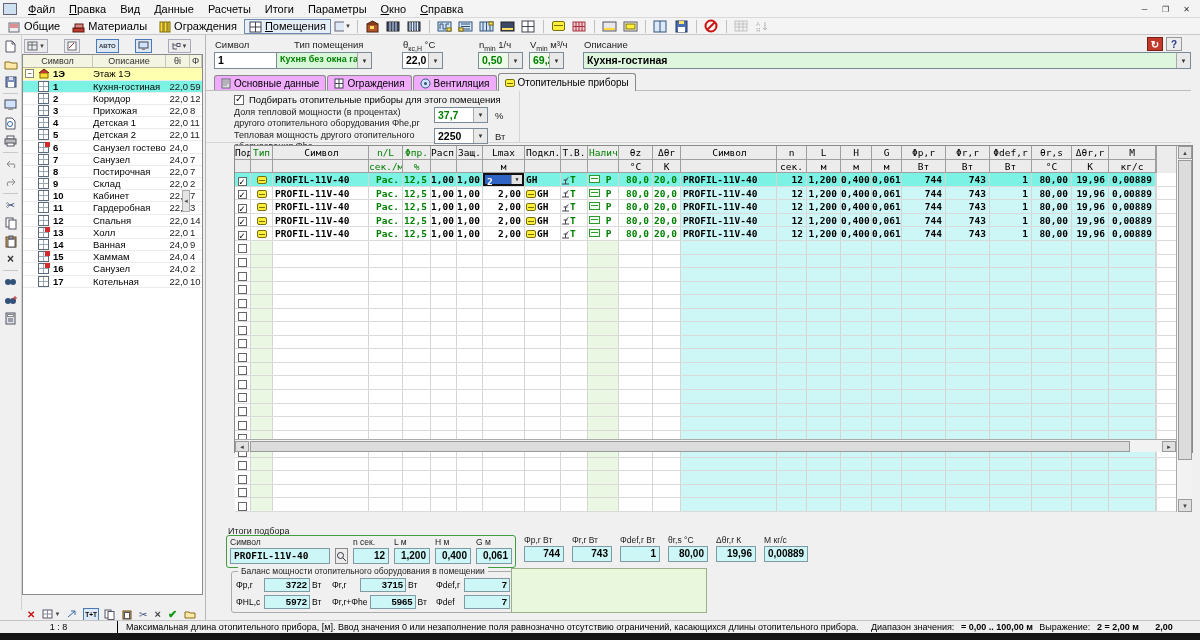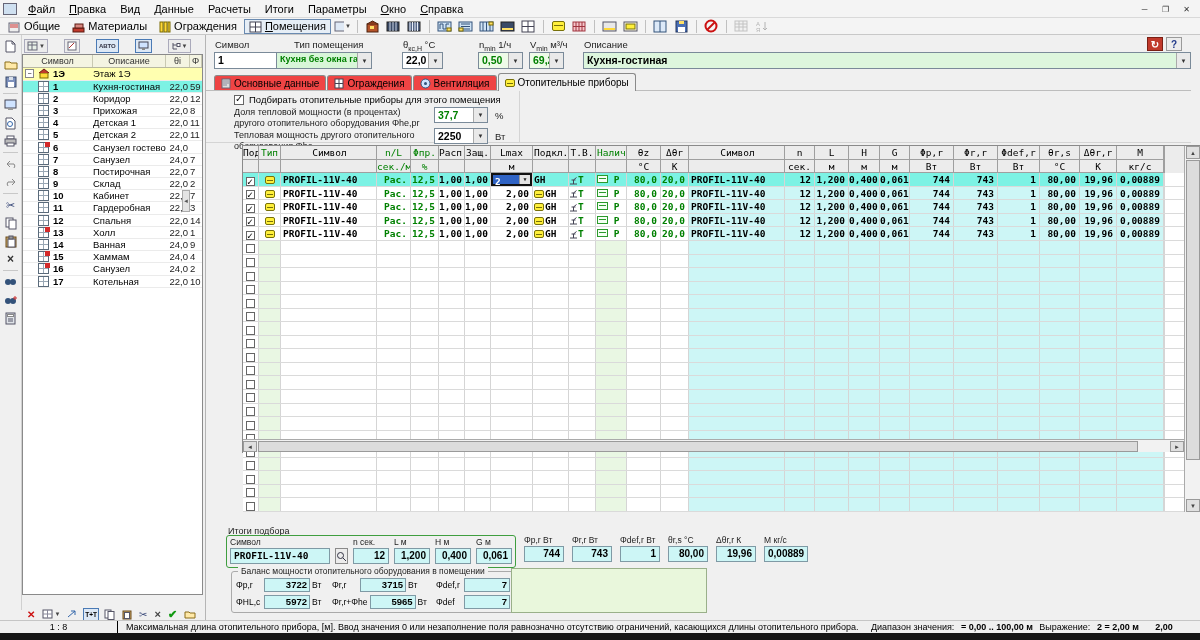--- a/index.html
+++ b/index.html
@@ -67,35 +67,35 @@
   #rightpanel{position:absolute;left:205px;top:35px;width:995px;height:585px;border-left:1px solid #b5b5b5;background:#f0f0f0}
   .flabel{position:absolute;font-size:9.5px;color:#222;white-space:nowrap}
   .combo{position:absolute;height:17px;border:1px solid #7a8a99;background:#fff;display:flex;align-items:stretch;overflow:hidden}
   .combo .val{flex:1;padding:1px 3px 0;font-weight:bold;font-size:10.5px;white-space:nowrap;overflow:hidden}
   .combo .cbtn{width:14px;background:#e9e9e9;border-left:1px solid #aaa;font-size:6px;color:#333;display:flex;align-items:center;justify-content:center;flex:none}
   .combo.greenbg{background:#d8f6d8}
   .helpbtn{position:absolute;width:16px;height:14px;border:1px solid #9a9a9a;background:#ececec;text-align:center;font-size:10px;font-weight:bold;line-height:13px}
 
   
   #tabstrip{position:absolute;left:8px;top:38px;height:18px;display:flex;align-items:flex-end;gap:1px}
-  .tab{display:inline-flex;align-items:center;gap:3px;height:16px;padding:0 6px;border:1px solid #8a8a8a;border-bottom:none;border-radius:3px 3px 0 0;background:#ef4444;font-size:10px}
+  .tab{display:inline-flex;align-items:center;gap:3px;height:16px;padding:0 6px;border:1px solid #8a8a8a;border-bottom:none;border-radius:3px 3px 0 0;background:#f0abfc;font-size:10px}
   .tab.sel{height:18px;background:#f0f0f0;position:relative;z-index:2}
   .tabicon{display:inline-block}
   #tabline{position:absolute;left:0;top:55px;width:985px;height:1px;background:#bdbdbd}
   #tabdiv{position:absolute;left:313px;top:56px;width:1px;height:51px;background:#d4d4d4}
   #tabbtmline{position:absolute;left:0;top:107px;width:985px;height:1px;background:#d4d4d4}
 
   
   .cb{display:inline-block;width:10px;height:10px;border:1px solid #666;background:#fff;position:relative;vertical-align:middle;flex:none}
   .cb.on::after{content:"✓";position:absolute;left:0;top:-3px;font-size:10px;color:#111}
   #chkline{position:absolute;left:28px;top:59px;display:flex;gap:5px;align-items:center;font-size:9.5px}
   .optlabel{position:absolute;font-size:9px;color:#222;line-height:10.5px}
 
   
-  #htable{position:absolute;left:36px;top:110px;width:959px;height:308px;border:1px solid #8a8a8a;background:#fff}
+  #htable{position:absolute;left:28px;top:110px;width:959px;height:308px;border:1px solid #8a8a8a;background:#fff}
   .hdrow{display:flex;height:13.5px;background:#ececec;font:9.5px "DejaVu Sans Mono",monospace}
   .hdrow>div{flex:none;border-right:1px solid #9f9f9f;border-bottom:1px solid #9f9f9f;text-align:center;overflow:hidden;white-space:nowrap;line-height:13px}
   .hrow{display:flex;height:13.6px;border-bottom:1px solid #dadada;background:#fff;font:9.5px "DejaVu Sans Mono",monospace;font-weight:bold;line-height:13px}
   .erow{height:13.55px}
   .hrow>div{flex:none;border-right:1px solid #d5d5d5;overflow:hidden;white-space:nowrap;position:relative}
   .c0{width:16px;text-align:center}.c1{width:22px;text-align:center}.c2{width:96px;padding-left:2px}
   .c3{width:34px}.c4{width:28px}.c5{width:26px}.c6{width:26px}.c7{width:42px}
   .c8{width:36px;padding-left:1px}.c9{width:27px}.c10{width:31px;padding-left:1px}
   .c11{width:34px}.c12{width:28px}.c13{width:96px;padding-left:2px}
   .c14{width:30px}.c15{width:34px}.c16{width:31px}.c17{width:30px}

